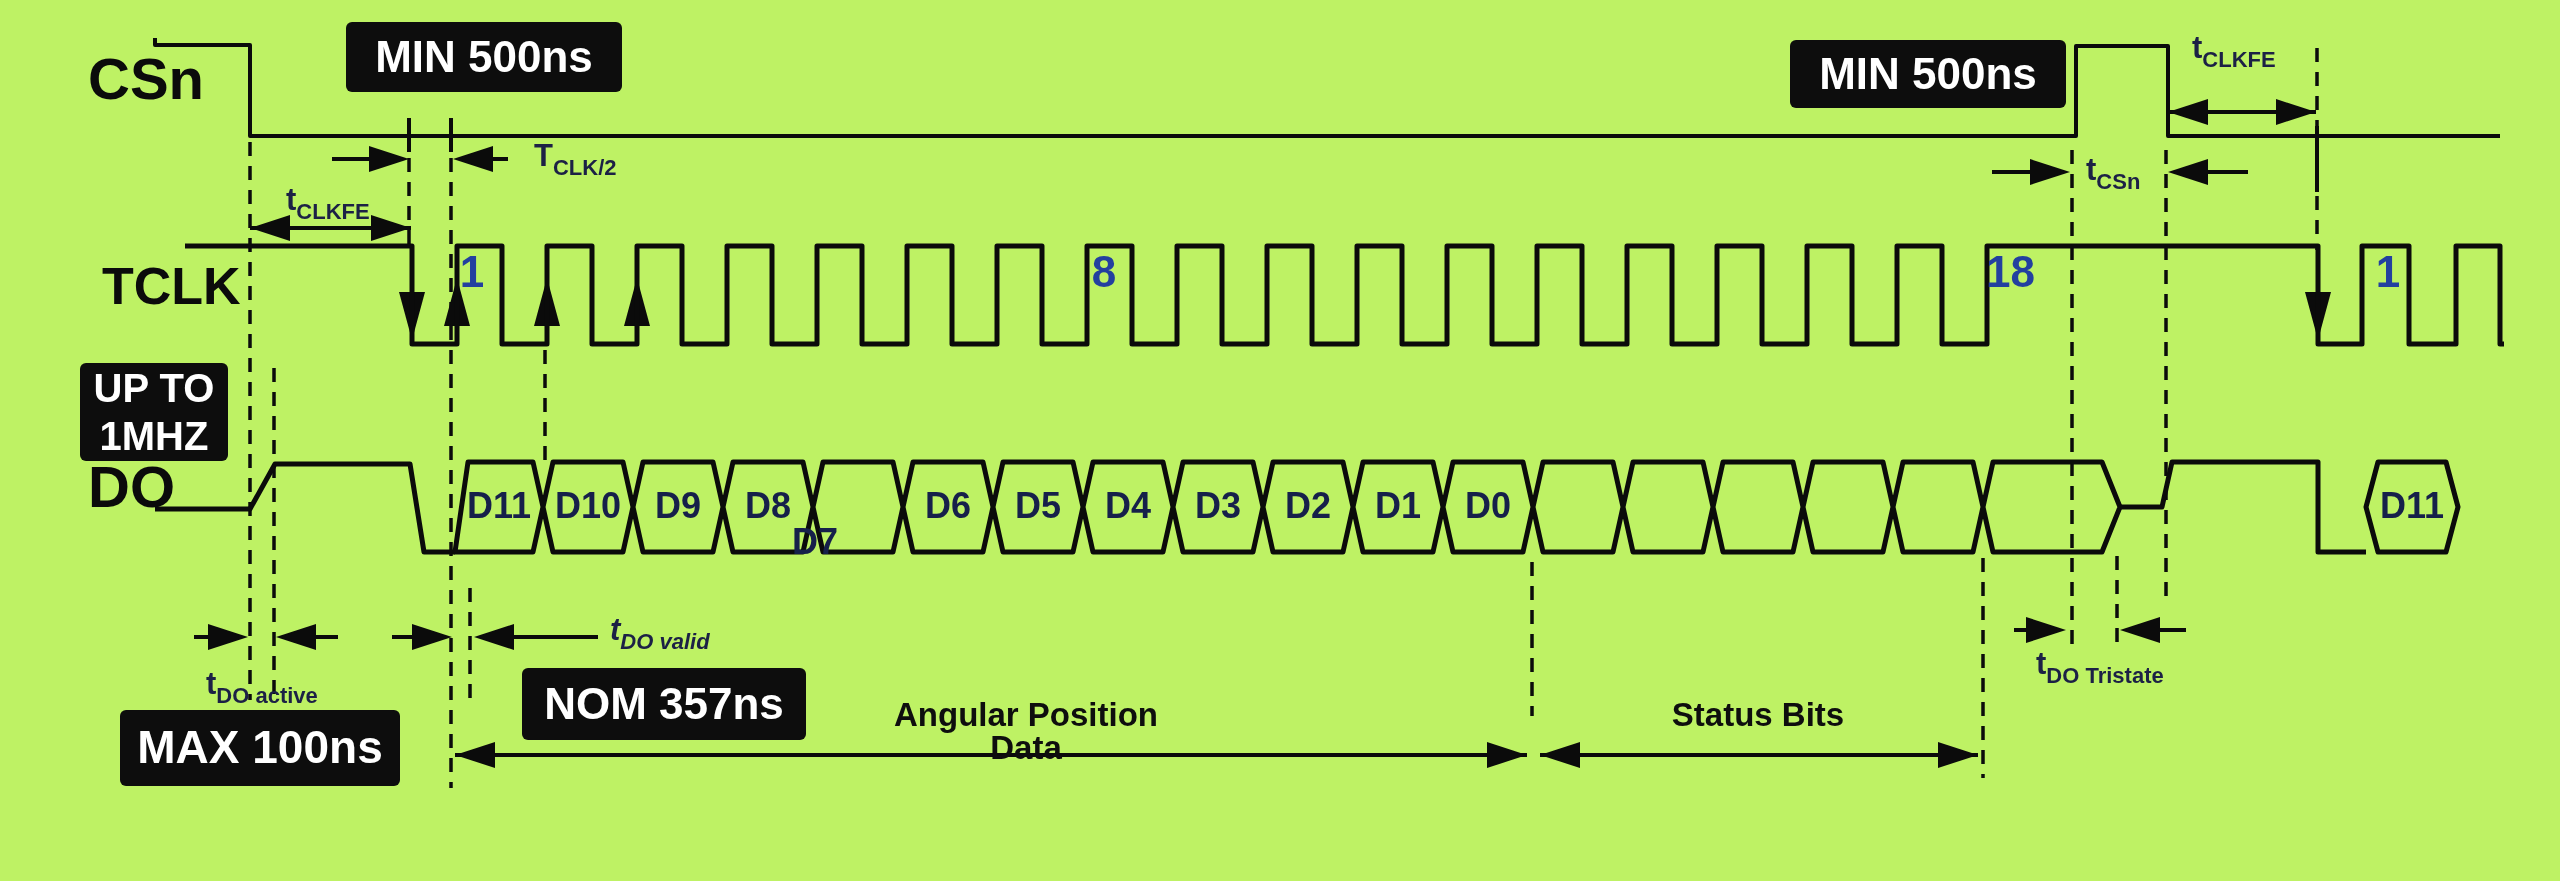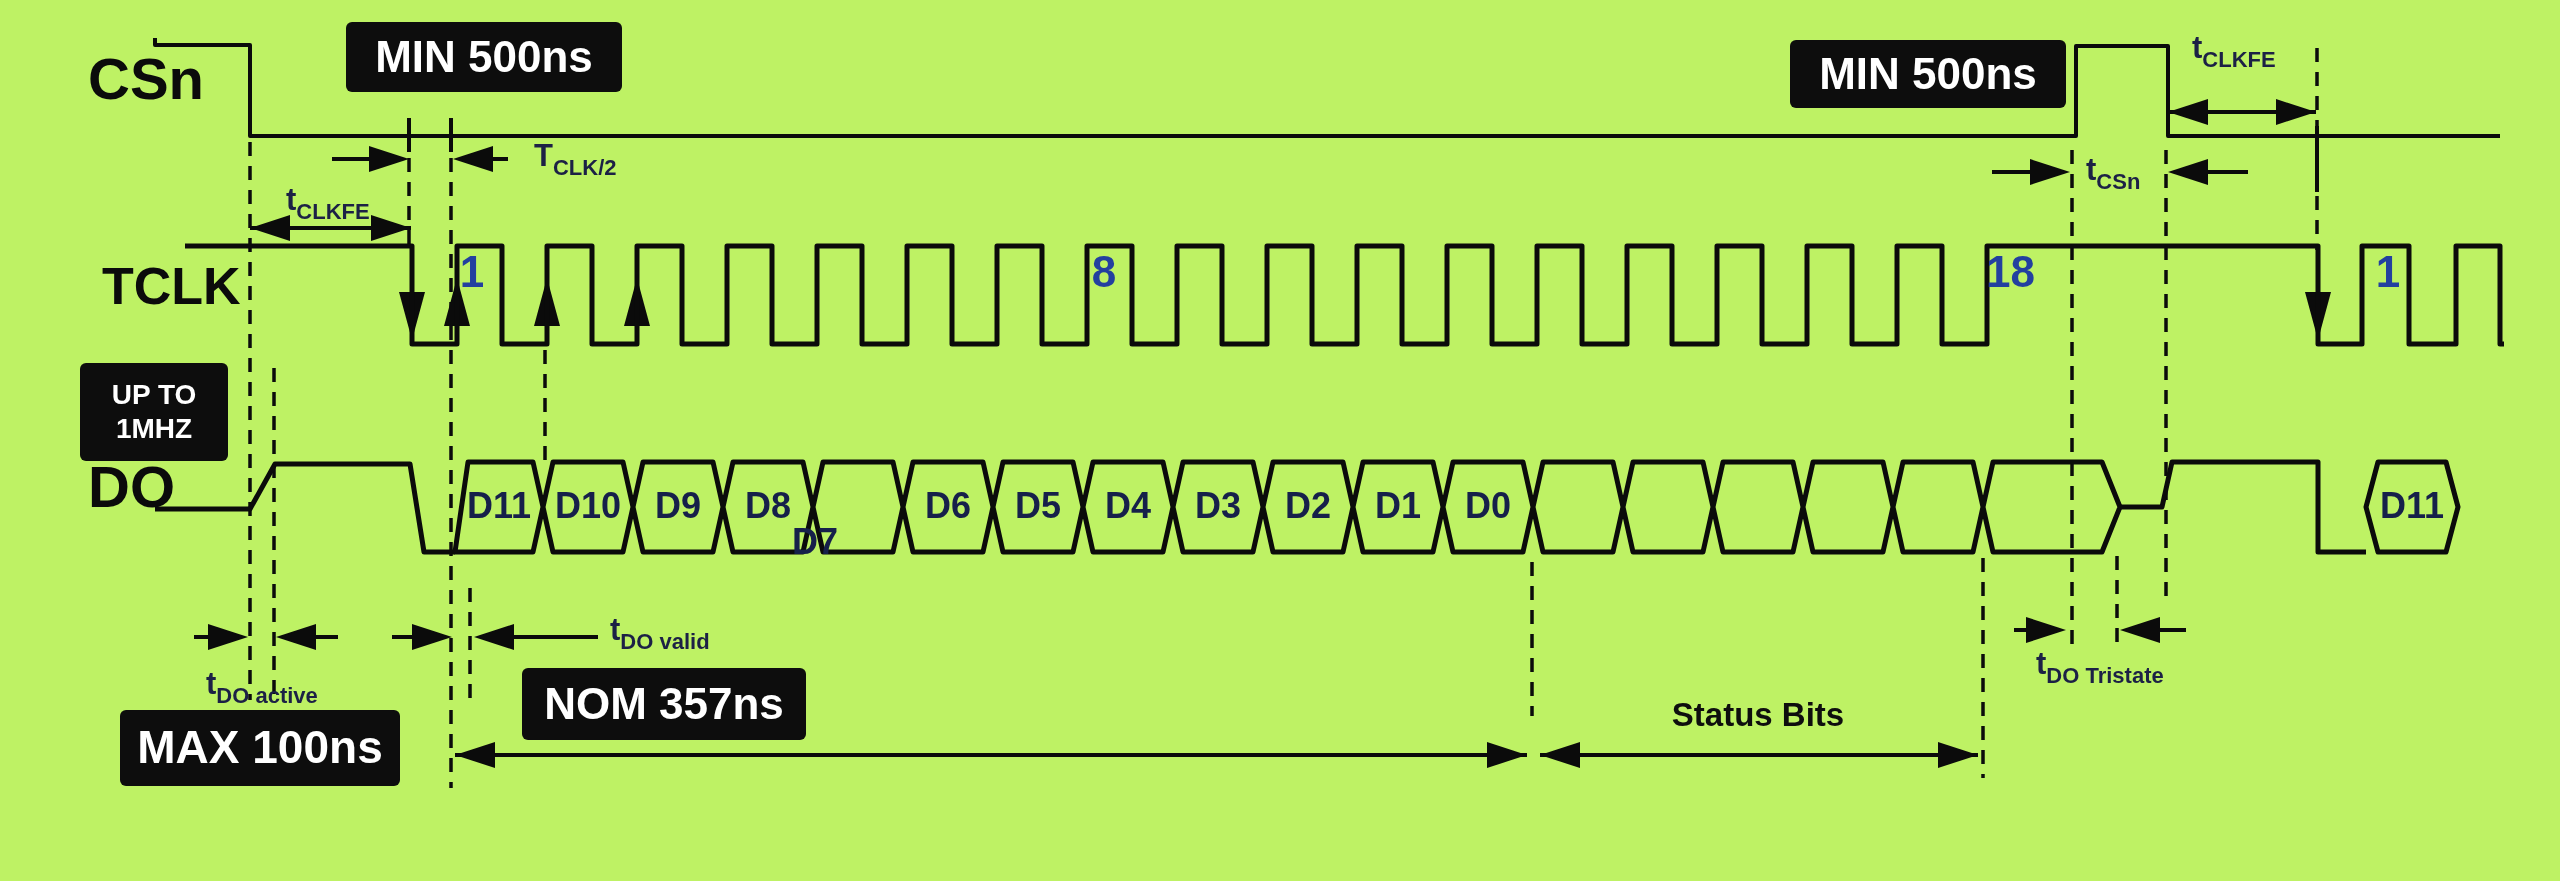--- a/index.html
+++ b/index.html
@@ -106,21 +106,21 @@
   <div class="sig" style="left:88px;top:50px;font-size:58px;">CSn</div>
   <div class="sig" style="left:76px;top:260px;font-size:52px;margin-left:26px;">TCLK</div>
   <div class="sig" style="left:88px;top:458px;font-size:58px;">DO</div>
 
   <div class="badge" style="left:346px;top:22px;width:276px;height:70px;font-size:44px;">
     <span>MIN 500ns</span>
   </div>
   <div class="badge" style="left:1790px;top:40px;width:276px;height:68px;font-size:44px;">
     <span>MIN 500ns</span>
   </div>
-  <div class="badge" style="left:80px;top:363px;width:148px;height:98px;font-size:28px;">
+  <div class="badge" style="left:80px;top:363px;width:148px;height:98px;font-size:40px;">
     <span>UP TO</span>
     <span>1MHZ</span>
   </div>
   <div class="badge" style="left:120px;top:710px;width:280px;height:76px;font-size:46px;justify-content:center;">
     <span>MAX 100ns</span>
   </div>
   <div class="badge" style="left:522px;top:668px;width:284px;height:72px;font-size:44px;">
     <span>NOM 357ns</span>
   </div>
 
@@ -132,21 +132,21 @@
   </div>
   <div class="tl" style="left:2192px;top:32px;">
     <span>t</span><span class="sub">CLKFE</span>
   </div>
   <div class="tl" style="left:2086px;top:154px;">
     <span>t</span><span class="sub">CSn</span>
   </div>
   <div class="tl" style="left:206px;top:668px;">
     <span>t</span><span class="sub">DO active</span>
   </div>
-  <div class="tl" style="left:610px;top:614px;">
+  <div class="tl" style="left:610px;top:614px;font-style:italic;">
     <span>t</span><span class="sub">DO valid</span>
   </div>
   <div class="tl" style="left:2036px;top:648px;">
     <span>t</span><span class="sub">DO Tristate</span>
   </div>
 
   <div class="digit" style="left:448px;">1</div>
   <div class="digit" style="left:1080px;">8</div>
   <div class="digit" style="left:1986px;">18</div>
   <div class="digit" style="left:2364px;">1</div>
@@ -158,14 +158,15 @@
   <div class="bit" style="left:771px;margin-top:36px;">D7</div>
   <div class="bit" style="left:904px;">D6</div>
   <div class="bit" style="left:994px;">D5</div>
   <div class="bit" style="left:1084px;">D4</div>
   <div class="bit" style="left:1174px;">D3</div>
   <div class="bit" style="left:1264px;">D2</div>
   <div class="bit" style="left:1354px;">D1</div>
   <div class="bit" style="left:1444px;">D0</div>
   <div class="bit" style="left:2368px;">D11</div>
 
+  <div class="span-label" style="left:858px;top:698px;width:336px;">Angular Position Data</div>
   <div class="span-label" style="left:1654px;top:698px;width:208px;">Status Bits</div>
 </div>
 
 </body></html>

